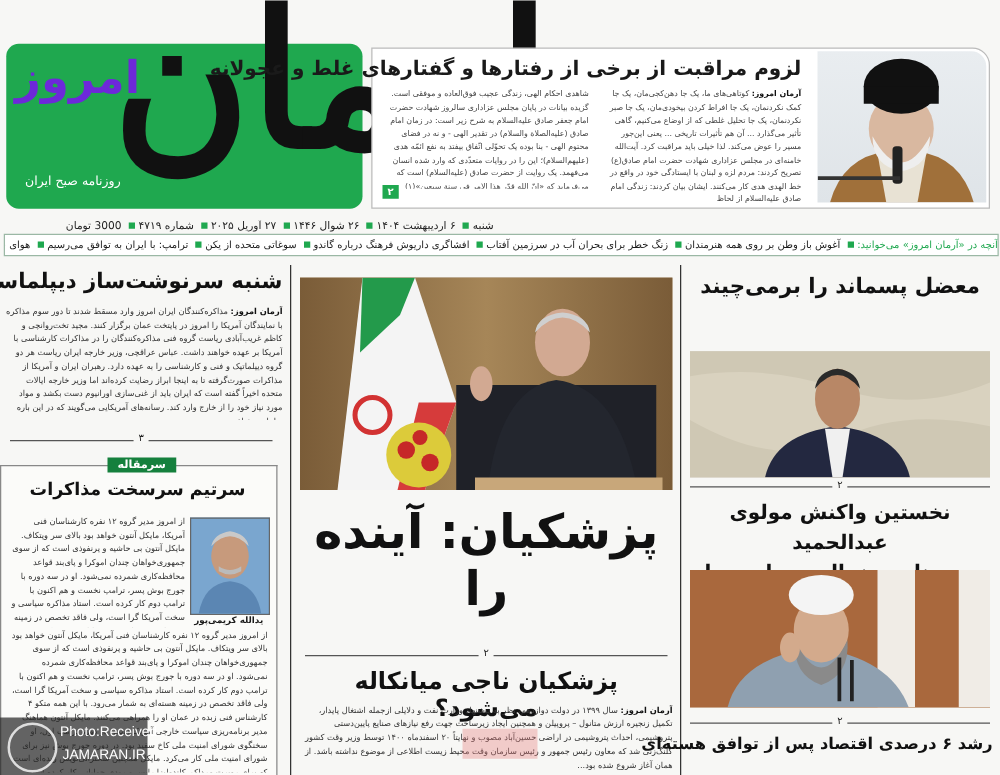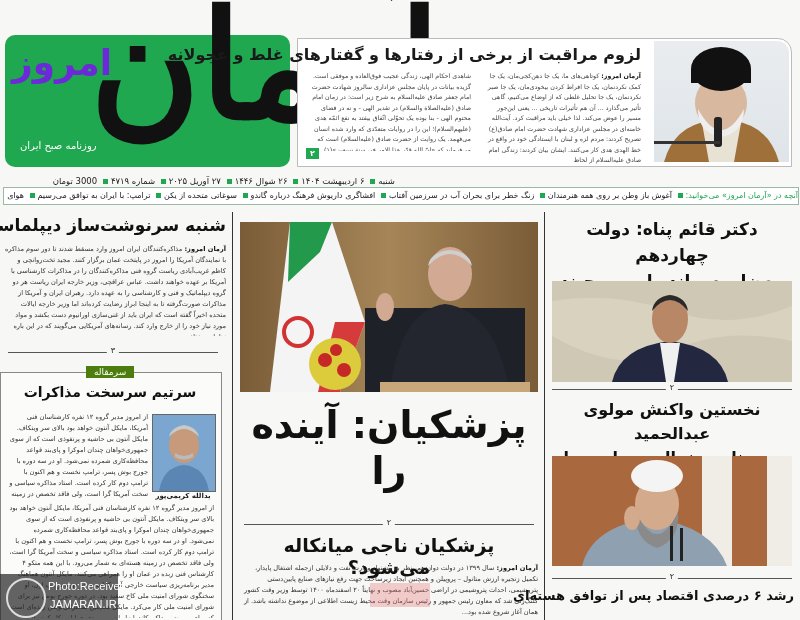--- a/index.html
+++ b/index.html
@@ -80,21 +80,21 @@
 <div class="abs vline" style="left:232px;top:212px;height:408px;"></div>
 <div class="abs vline" style="left:544px;top:212px;height:408px;"></div>
 
 <div class="abs rtl headline" style="left:4px;top:215px;width:222px;font-size:17px;white-space:nowrap;">شنبه سرنوشت‌ساز دیپلماسی ایران</div>
 <div class="abs rtl body-txt" style="left:4px;top:244px;width:222px;height:92px;overflow:hidden;"><b style="color:#111">آرمان امروز:</b> <span>مذاکره‌کنندگان ایران امروز وارد مسقط شدند تا دور سوم مذاکره با نمایندگان آمریکا را امروز در پایتخت عمان برگزار کنند. مجید تخت‌روانچی و کاظم غریب‌آبادی ریاست گروه فنی مذاکره‌کنندگان را در مذاکرات کارشناسی با آمریکا بر عهده خواهند داشت. عباس عراقچی، وزیر خارجه ایران ریاست هر دو گروه دیپلماتیک و فنی و کارشناسی را به عهده دارد. رهبران ایران و آمریکا از مذاکرات صورت‌گرفته تا به اینجا ابراز رضایت کرده‌اند اما وزیر خارجه ایالات متحده اخیراً گفته است که ایران باید از غنی‌سازی اورانیوم دست بکشد و مواد مورد نیاز خود را از خارج وارد کند. رسانه‌های آمریکایی می‌گویند که در این باره نظرات مختلفی...</span></div>
 <div class="abs hsep" style="left:8px;top:352px;width:210px;">
     <span class="pnum">۳</span>
   </div>
 
 <div class="abs" style="left:0px;top:372px;width:220px;height:248px;border:1px solid #888;border-bottom:none;background:#fbfbf9;"></div>
-<div class="abs" style="left:86px;top:366px;background:#4d7c0f;color:#fff;font-size:9px;font-weight:normal;padding:1px 8px;">سرمقاله</div>
+<div class="abs" style="left:86px;top:366px;background:#15803d;color:#fff;font-size:9px;font-weight:bold;padding:1px 8px;">سرمقاله</div>
 <div class="abs rtl headline" style="left:10px;top:384px;width:200px;font-size:14px;text-align:center;">سرتیم سرسخت مذاکرات</div>
 <div class="abs" style="left:152px;top:414px;width:62px;height:76px;background:#6f9ec7;border:1px solid #666;overflow:hidden;">
   <svg width="62" height="76" viewBox="0 0 62 76">
     <rect width="62" height="76" fill="#7aa6cf"></rect>
     <path d="M6 76 Q10 52 31 50 Q52 52 56 76 Z" fill="#5b86b3"></path>
     <ellipse cx="31" cy="30" rx="15" ry="18" fill="#c79a7c"></ellipse>
     <path d="M16 22 Q31 6 46 22 Q44 12 31 10 Q18 12 16 22 Z" fill="#c9c9c9"></path>
     <path d="M22 38 Q31 44 40 38 L40 42 Q31 47 22 42 Z" fill="#bbb"></path>
   </svg>
 </div>
@@ -138,21 +138,20 @@
   <div>پزشکیان: آینده را</div>
 </div>
 <div class="abs hsep" style="left:244px;top:524px;width:290px;">
     <span class="pnum">۲</span>
   </div>
 <div class="abs rtl headline" style="left:240px;top:534px;width:298px;font-size:19px;text-align:center;">پزشکیان ناجی میانکاله می‌شود؟</div>
 <div class="abs rtl body-txt" style="left:240px;top:563px;width:298px;height:55px;overflow:hidden;"><b style="color:#111">آرمان امروز:</b> <span>سال ۱۳۹۹ در دولت دوازدهم، نظر به پیشنهاد وزارت نفت و دلایلی ازجمله اشتغال پایدار، تکمیل زنجیره ارزش متانول – پروپیلن و همچنین ایجاد زیرساخت جهت رفع نیازهای صنایع پایین‌دستی پتروشیمی، احداث پتروشیمی در اراضی حسین‌آباد مصوب و نهایتاً ۲۰ اسفندماه ۱۴۰۰ توسط وزیر وقت کشور کلنگ‌زنی شد که معاون رئیس جمهور و رئیس سازمان وقت محیط زیست اطلاعی از موضوع نداشته باشد. از همان آغاز شروع شده بود...</span></div>
 <div class="abs" style="left:370px;top:583px;width:60px;height:24px;background:rgba(230,120,120,0.35);"></div>
 
 <div class="abs rtl headline" style="left:550px;top:216px;width:244px;font-size:17px;line-height:26px;text-align:center;">
-  <div>دکتر قائم پناه: دولت چهاردهم</div>
   <div>معضل پسماند را برمی‌چیند</div>
 </div>
 <div class="abs ph" style="left:552px;top:281px;width:240px;height:101px;background:#c9c2b0;">
   <svg width="240" height="101" viewBox="0 0 240 101">
     <rect width="240" height="101" fill="#cfc8b4"></rect>
     <path d="M0 20 Q60 10 120 30 T240 25 L240 60 Q170 45 120 70 T0 55 Z" fill="#d9d2bf"></path>
     <path d="M60 101 Q68 66 118 60 Q168 66 176 101 Z" fill="#232840"></path>
     <path d="M108 62 L128 62 L122 101 L114 101 Z" fill="#f0f0f0"></path>
     <ellipse cx="118" cy="38" rx="18" ry="24" fill="#b88766"></ellipse>
     <path d="M100 30 Q118 8 136 30 Q134 16 118 14 Q102 16 100 30 Z" fill="#2a2a2a"></path>

